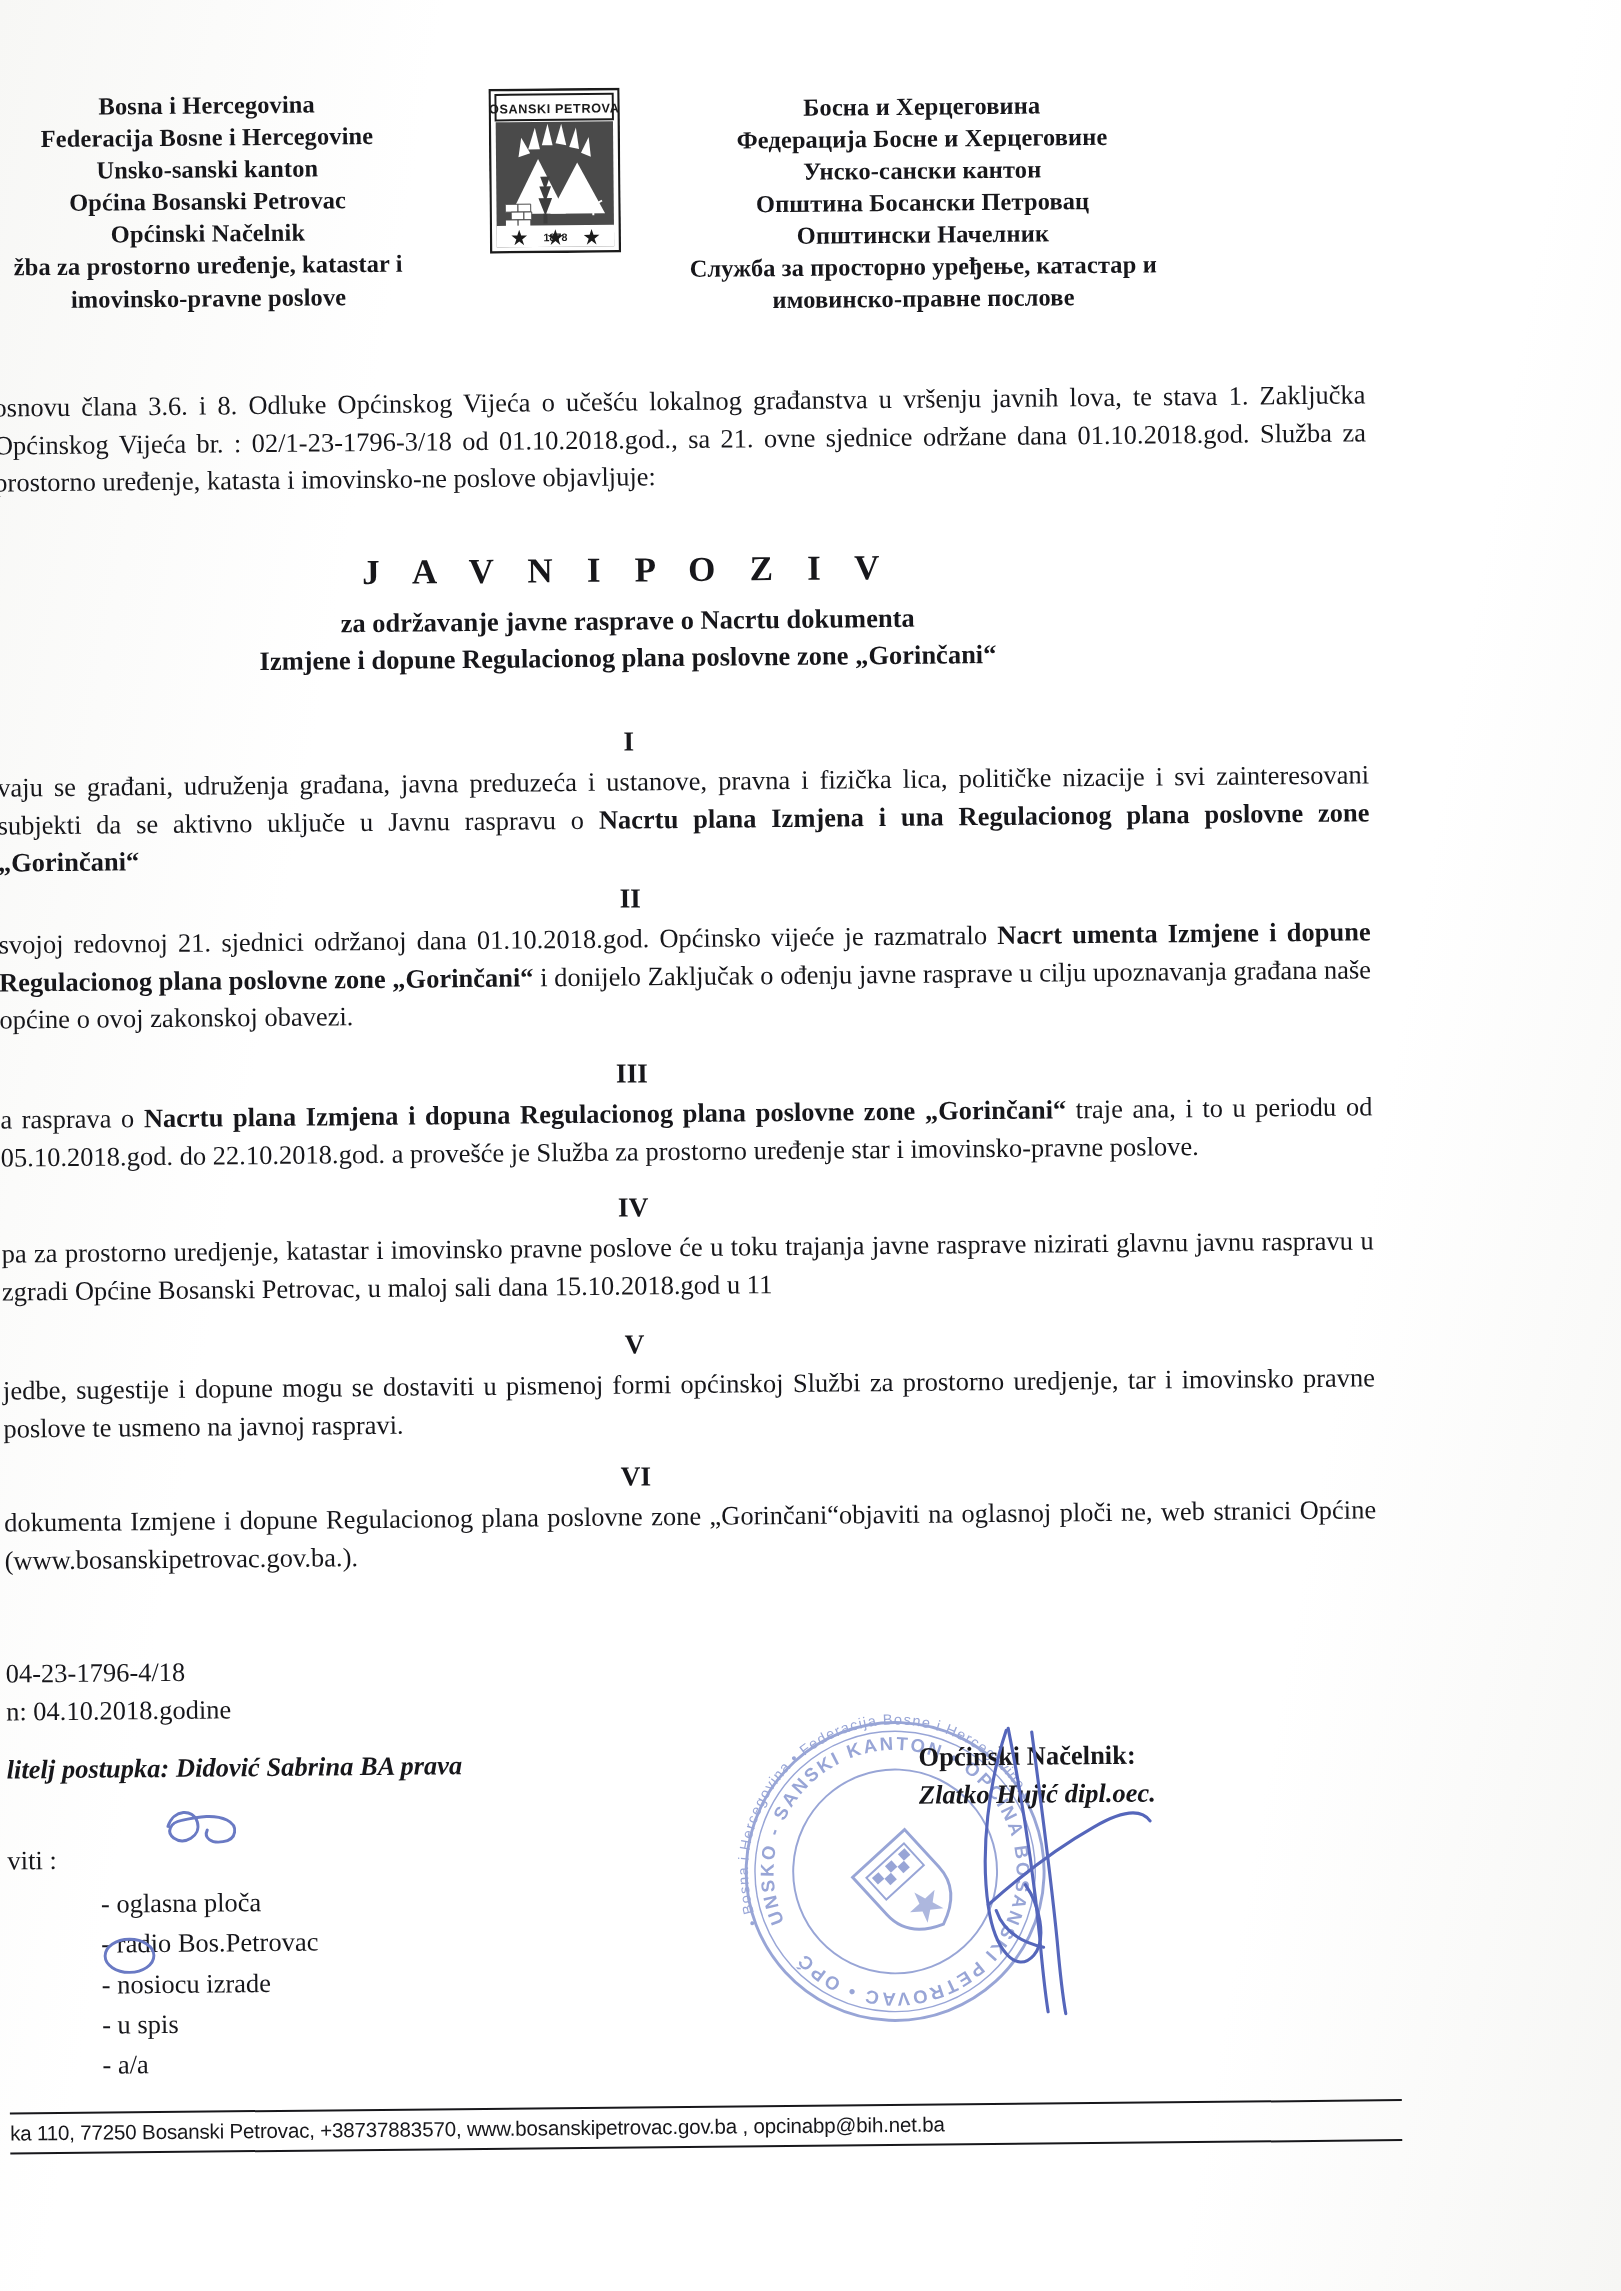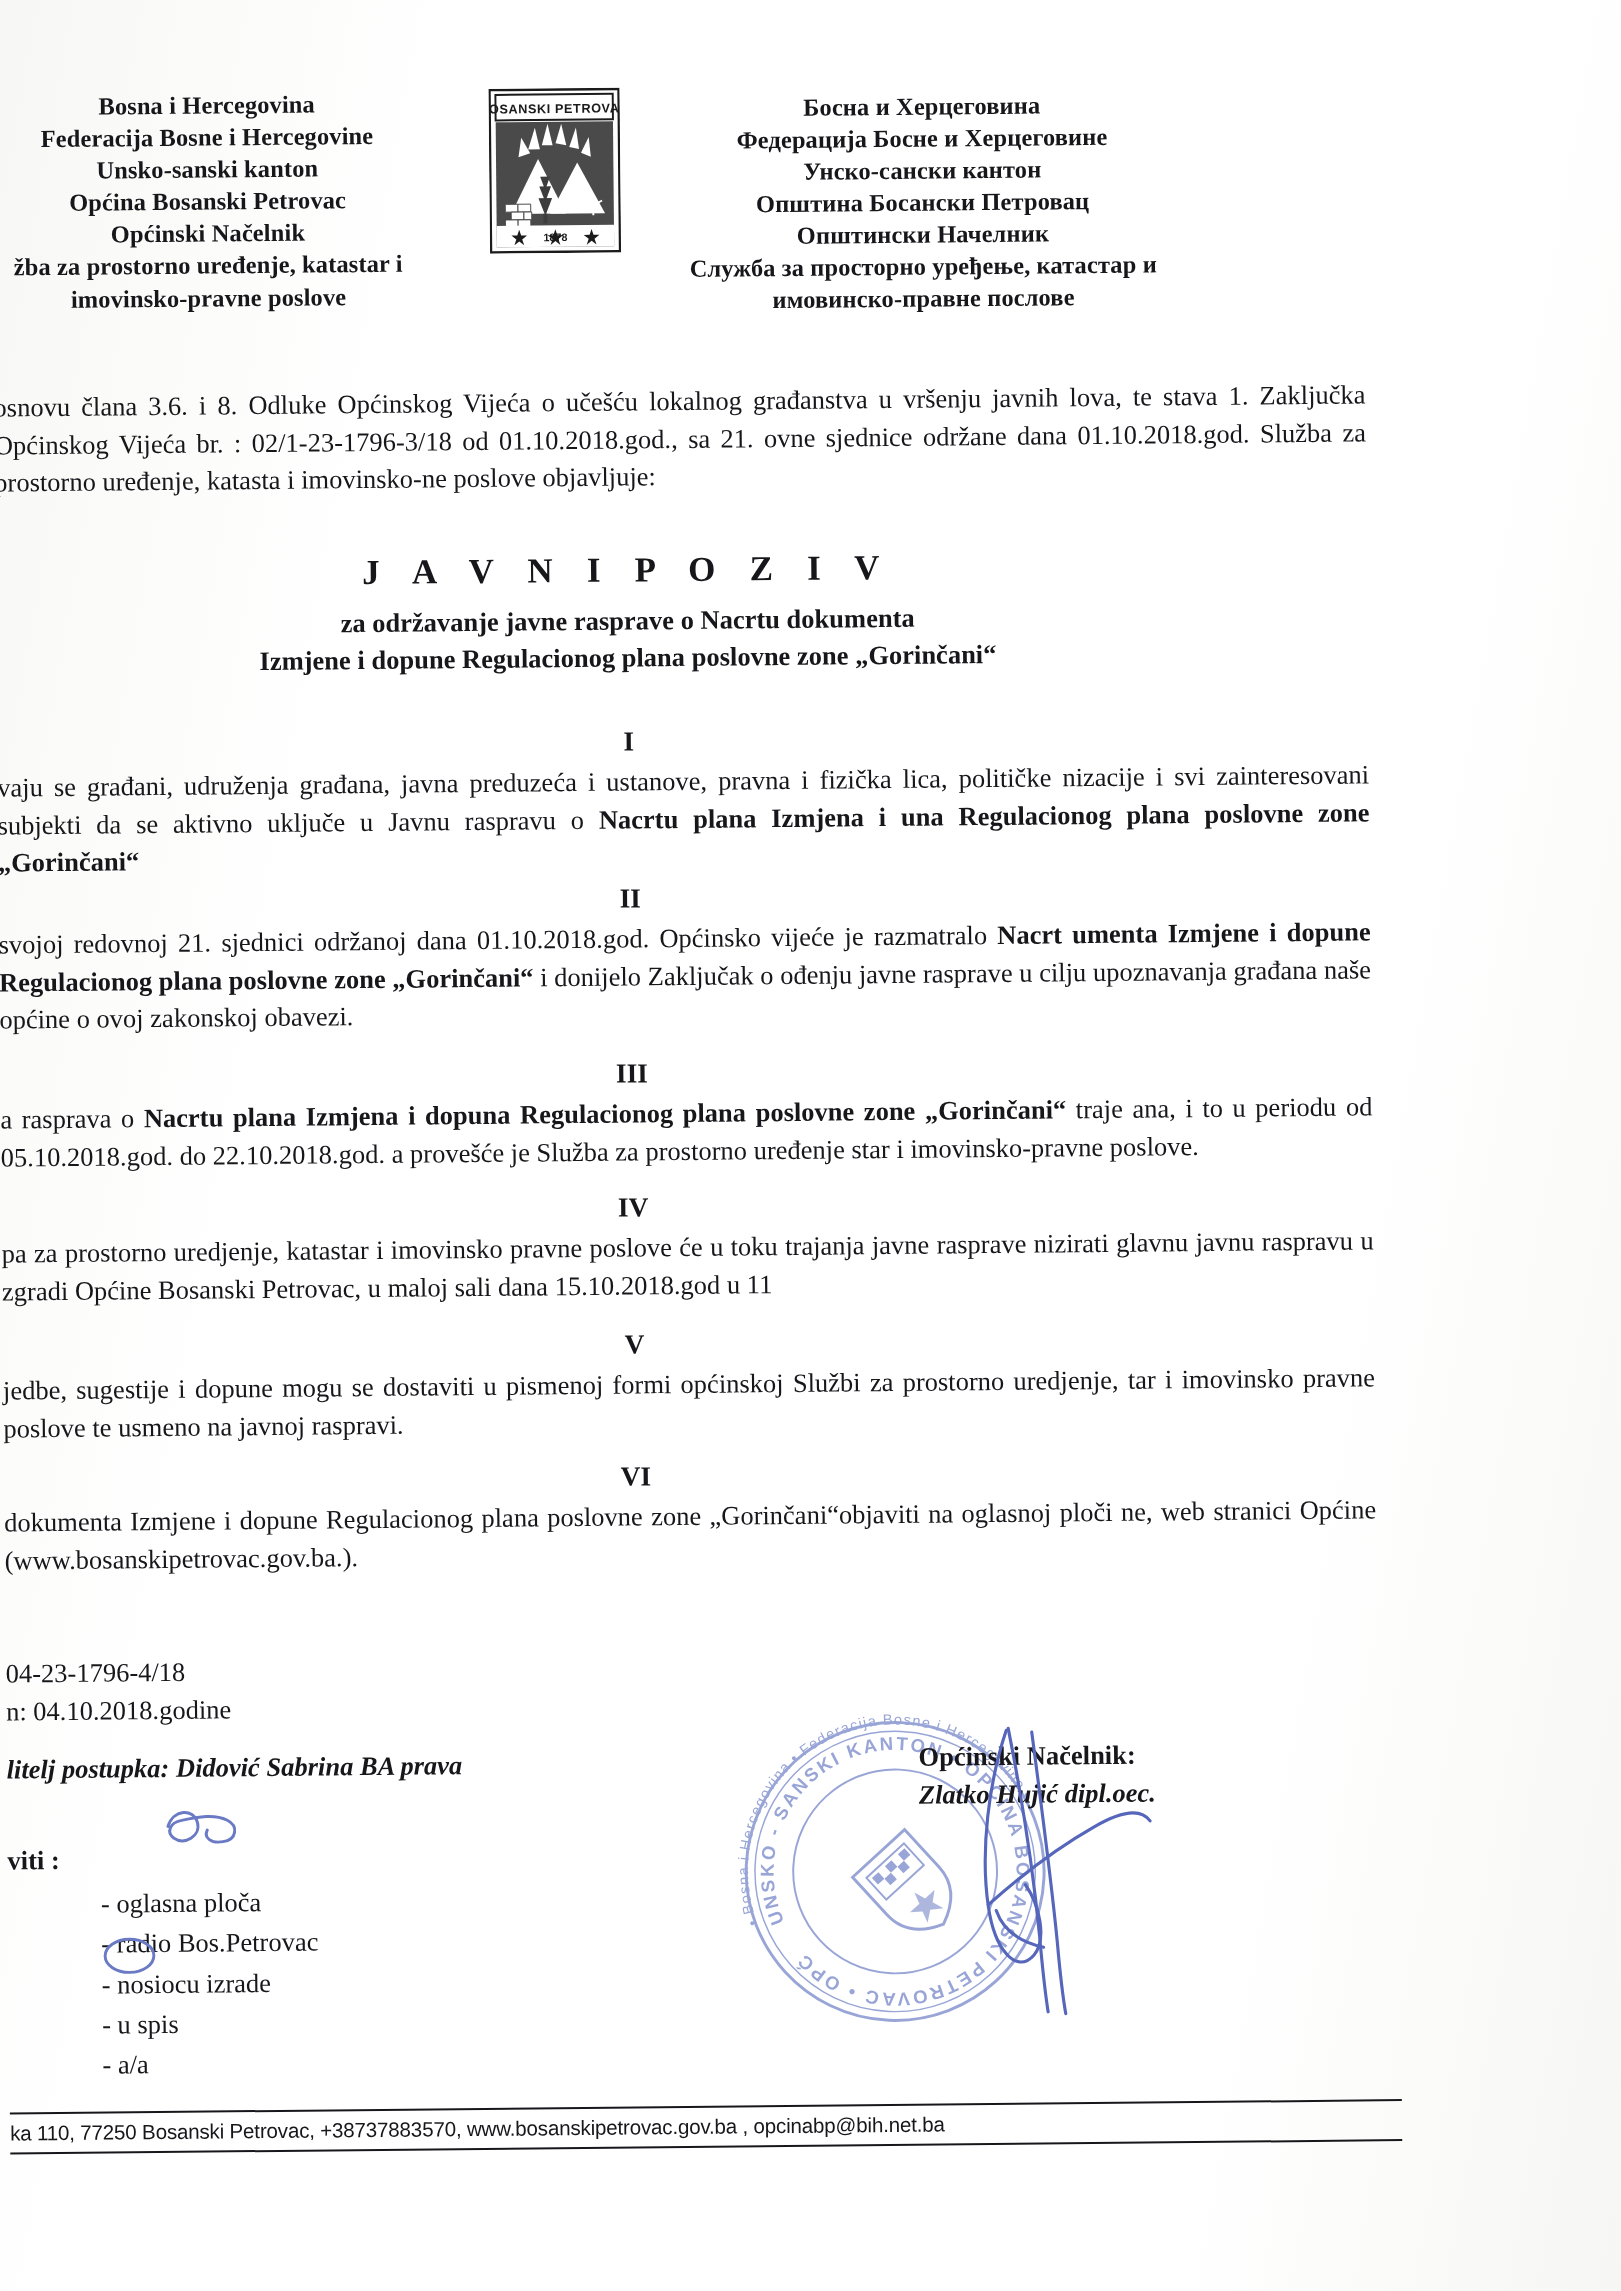--- a/index.html
+++ b/index.html
@@ -138,21 +138,21 @@
     top: 1747px;
     font-size: 26.5px;
     font-weight: bold;
     font-style: italic;
   }
   .deliver-label {
     position: absolute;
     left: 0;
     top: 1838px;
     font-size: 26.5px;
-    font-weight: bold;
+    font-weight: normal;
   }
   .deliver-list {
     position: absolute;
     left: 93px;
     top: 1877px;
     font-size: 26.5px;
     line-height: 1.52;
     list-style: none;
     margin: 0;
     padding: 0;

